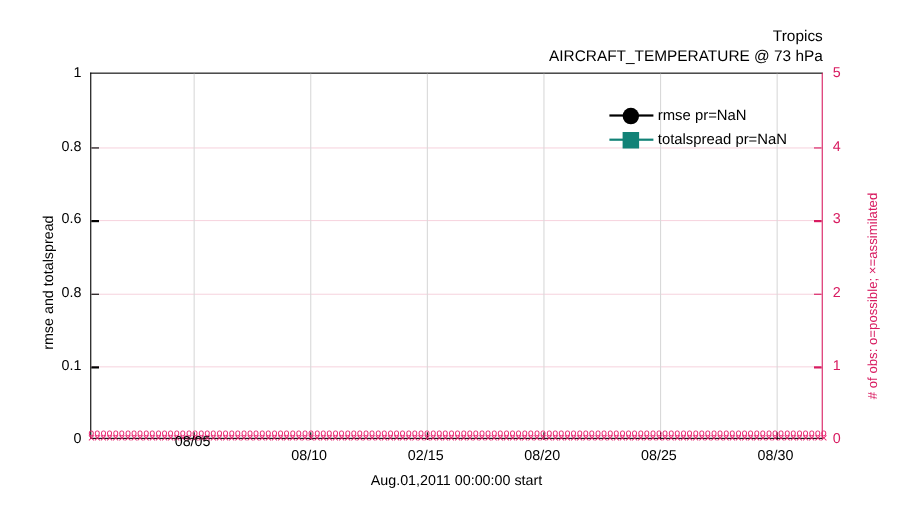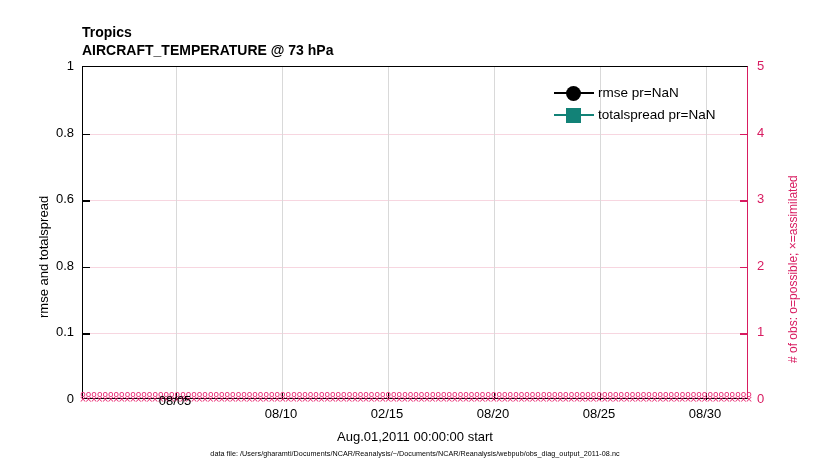--- a/index.html
+++ b/index.html
@@ -6,21 +6,21 @@
   body{
     width:830px;height:470px;background:#ffffff;
     font-family:"Liberation Sans","DejaVu Sans",sans-serif;
     overflow:hidden;position:relative;
   }
   #figure{position:absolute;left:0;top:0;width:830px;height:470px;}
 
   
   .title-block{
     position:absolute;left:82px;top:24px;width:666px;
-    text-align:left;color:#000;font-weight:bold;
+    text-align:right;color:#000;font-weight:normal;
   }
   .title-main{font-size:14px;line-height:17px;}
   .title-sub{font-size:14px;line-height:18px;}
 
   
   .plot-area{
     position:absolute;left:82px;top:66px;width:666px;height:333px;
     border-top:1.4px solid #000;
     border-left:1.4px solid #000;
     border-bottom:1.4px solid #000;
@@ -71,21 +71,21 @@
   
   .obs-band{position:absolute;left:0;width:100%;pointer-events:none;}
   .obs-row{position:absolute;left:0;width:100%;height:9px;}
   .obs-mark{
     position:absolute;font-size:9px;line-height:9px;color:#e8226e;
     font-family:"DejaVu Sans",sans-serif;
     transform:translateX(-50%);
   }
 
   
-  .legend{position:absolute;left:554px;top:82px;width:185px;text-align:center;}
+  .legend{position:absolute;left:554px;top:94px;width:185px;text-align:center;}
   .legend-row{position:relative;height:22px;}
   .legend-line{position:absolute;left:0;top:10px;width:40px;height:2.4px;}
   .legend-marker{position:absolute;left:12px;top:4px;width:15px;height:15px;}
   .legend-marker.circle{border-radius:50%;}
   .legend-text{
     position:absolute;left:44px;top:2px;font-size:13.5px;color:#000;
     white-space:nowrap;line-height:17px;
   }
 </style>
 </head>
@@ -399,21 +399,20 @@
       <div class="xtick-label" style="left: 175.107px; top: 394px;">08/05</div>
       <div class="xtick-label" style="left: 281.067px; top: 407px;">08/10</div>
       <div class="xtick-label" style="left: 387.028px; top: 407px;">02/15</div>
       <div class="xtick-label" style="left: 492.989px; top: 407px;">08/20</div>
       <div class="xtick-label" style="left: 599.016px; top: 407px;">08/25</div>
       <div class="xtick-label" style="left: 704.976px; top: 407px;">08/30</div>
     </div>
 
   <div class="xlabel">Aug.01,2011 00:00:00 start</div>
 
-  <div class="datafile">data file: /Users/gharamti/Documents/NCAR/Reanalysis/~/Documents/NCAR/Reanalysis/webpub/obs_diag_output_2011-08.nc</div>
 
   <div class="legend" id="legend">
       <div class="legend-row">
         <div class="legend-line" style="background: rgb(0, 0, 0);"></div>
         <div class="legend-marker circle" style="background: rgb(0, 0, 0);"></div>
         <div class="legend-text">rmse pr=NaN</div>
       </div>
       <div class="legend-row">
         <div class="legend-line" style="background: rgb(18, 130, 119);"></div>
         <div class="legend-marker" style="background: rgb(18, 130, 119);"></div>

